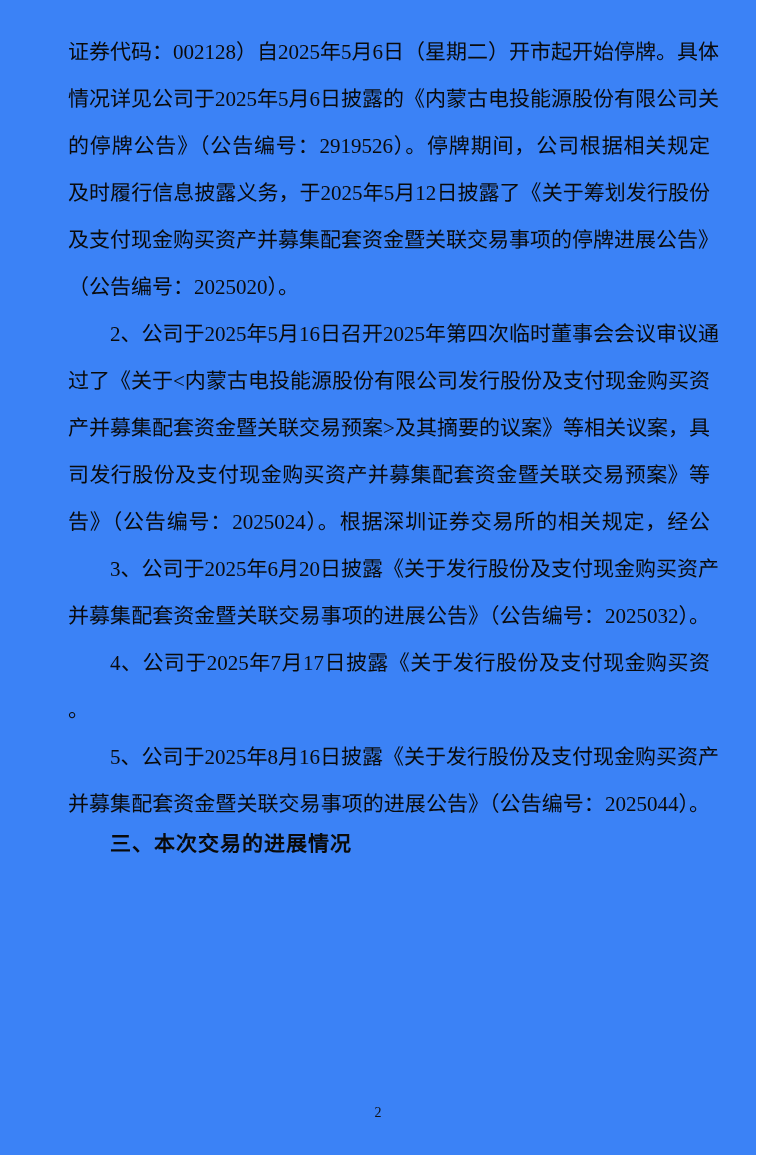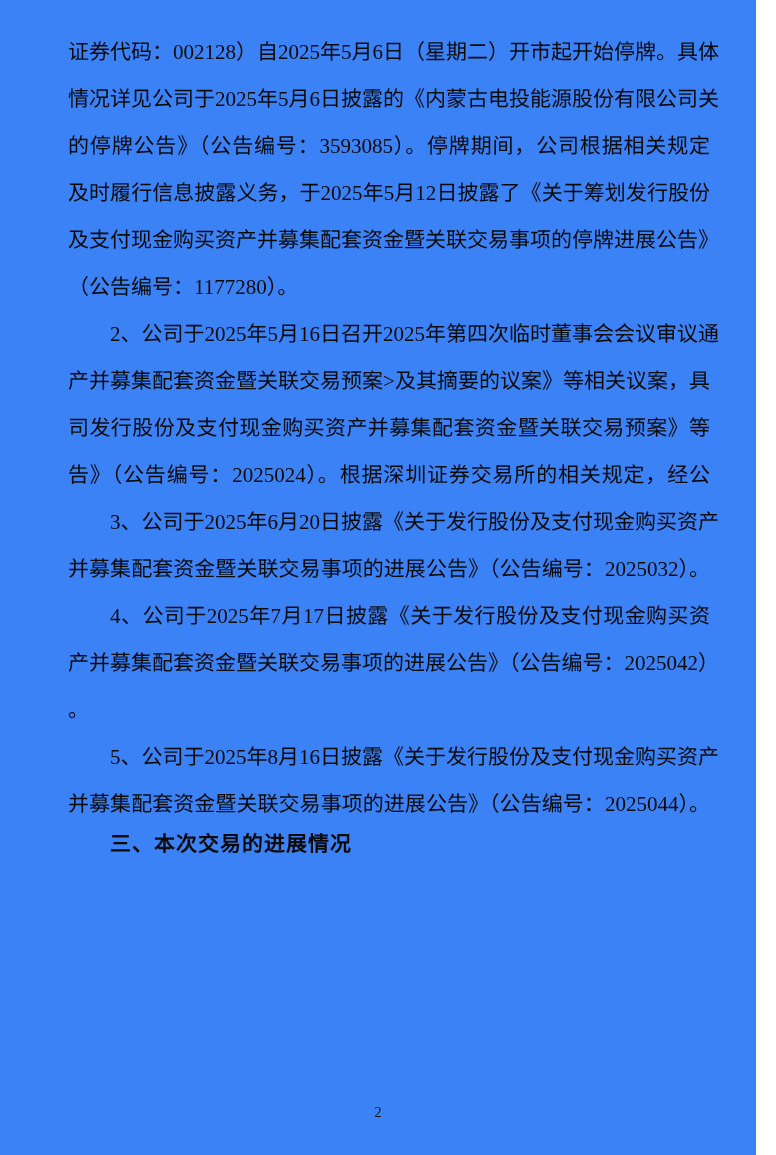--- a/index.html
+++ b/index.html
@@ -59,31 +59,31 @@
     font-family: "Liberation Serif", "DejaVu Serif", serif;
   }
 </style>
 </head>
 <body>
 
 <div class="page">
   <div class="text-block">
     <div class="line j">证券代码：002128）自2025年5月6日（星期二）开市起开始停牌。具体</div>
     <div class="line j">情况详见公司于2025年5月6日披露的《内蒙古电投能源股份有限公司关</div>
-    <div class="line j">的停牌公告》（公告编号：3593085）。停牌期间，公司根据相关规定</div>
+    <div class="line j">的停牌公告》（公告编号：2919526）。停牌期间，公司根据相关规定</div>
     <div class="line j">及时履行信息披露义务，于2025年5月12日披露了《关于筹划发行股份</div>
     <div class="line j">及支付现金购买资产并募集配套资金暨关联交易事项的停牌进展公告》</div>
-    <div class="line">（公告编号：1177280）。</div>
+    <div class="line">（公告编号：2025020）。</div>
     <div class="line j indent">2、公司于2025年5月16日召开2025年第四次临时董事会会议审议通</div>
+    <div class="line j">过了《关于&lt;内蒙古电投能源股份有限公司发行股份及支付现金购买资</div>
     <div class="line j">产并募集配套资金暨关联交易预案&gt;及其摘要的议案》等相关议案，具</div>
     <div class="line j">司发行股份及支付现金购买资产并募集配套资金暨关联交易预案》等</div>
     <div class="line j">告》（公告编号：2025024）。根据深圳证券交易所的相关规定，经公</div>
     <div class="line j indent">3、公司于2025年6月20日披露《关于发行股份及支付现金购买资产</div>
     <div class="line j">并募集配套资金暨关联交易事项的进展公告》（公告编号：2025032）。</div>
     <div class="line j indent">4、公司于2025年7月17日披露《关于发行股份及支付现金购买资</div>
-    <div class="line j">产并募集配套资金暨关联交易事项的进展公告》（公告编号：2025042）</div>
     <div class="line">。</div>
     <div class="line j indent">5、公司于2025年8月16日披露《关于发行股份及支付现金购买资产</div>
     <div class="line j">并募集配套资金暨关联交易事项的进展公告》（公告编号：2025044）。</div>
     <div class="line heading indent">三、本次交易的进展情况</div>
   </div>
   <div class="page-number">2</div>
 </div>
 
 </body></html>

